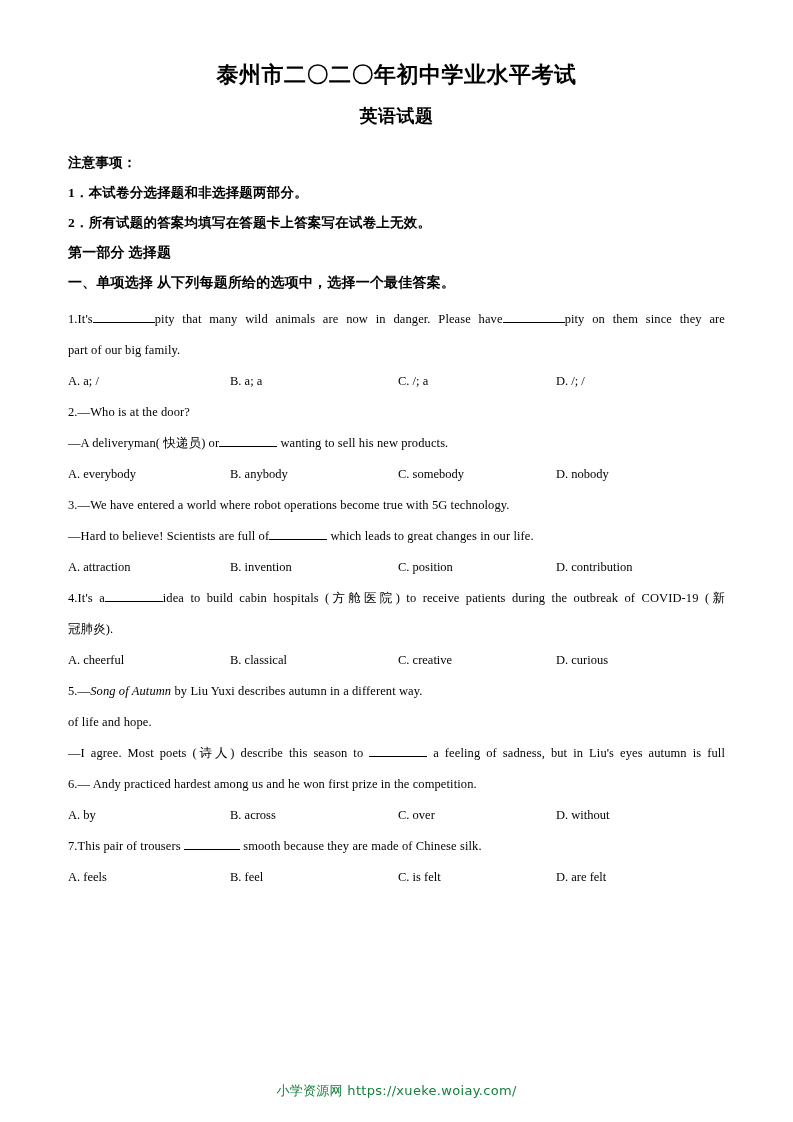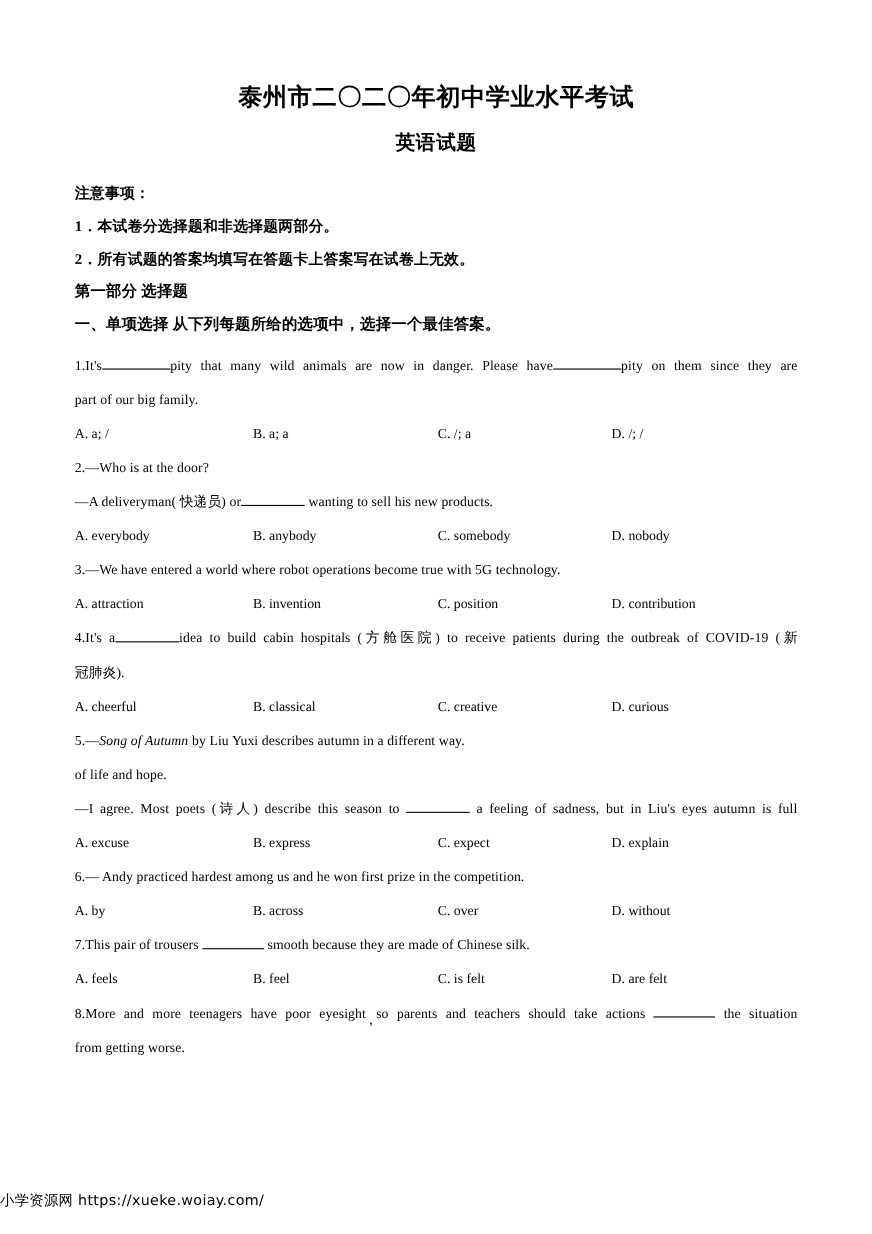--- a/index.html
+++ b/index.html
@@ -13,21 +13,21 @@
     font-family: "Liberation Serif", "DejaVu Serif", serif;
     color: #000000;
     position: relative;
     overflow: hidden;
   }
   .page {
     position: relative;
     width: 793px;
     height: 1122px;
     box-sizing: border-box;
-    padding: 13px 68px;
+    padding: 0 68px;
   }
   
   .doc-title {
     text-align: center;
     font-size: 22px;
     font-weight: bold;
     letter-spacing: 0.5px;
     margin: 0;
     padding-top: 60px;
     line-height: 30px;
@@ -109,21 +109,22 @@
   .opt-a { left: 0px; }
   .opt-b { left: 162px; }
   .opt-c { left: 330px; }
   .opt-d { left: 488px; }
   
   .watermark {
     position: absolute;
     left: 0;
     right: 0;
     bottom: 22px;
-    color: #000000;
+    text-align: center;
+    color: #15803d;
     font-size: 13px;
     font-family: "DejaVu Sans", "Liberation Sans", sans-serif;
     letter-spacing: 0.3px;
     white-space: nowrap;
   }
 </style>
 </head>
 <body>
 
 <div class="page">
@@ -158,20 +159,21 @@
       <div class="options">
         <span class="opt opt-a">A. everybody</span>
         <span class="opt opt-b">B. anybody</span>
         <span class="opt opt-c">C. somebody</span>
         <span class="opt opt-d">D. nobody</span>
       </div>
     </div>
 
     <div class="question">
       <div class="q-line">3.—We have entered a world where robot operations become true with 5G technology.</div>
+      <div class="q-line"><span>—Hard to believe! Scientists are full of</span><span class="blank blank-w2"></span> <span>which leads to great changes in our life.</span></div>
       <div class="options">
         <span class="opt opt-a">A. attraction</span>
         <span class="opt opt-b">B. invention</span>
         <span class="opt opt-c">C. position</span>
         <span class="opt opt-d">D. contribution</span>
       </div>
     </div>
 
     <div class="question">
       <div class="q-line justify-all"><span>4.It's a</span><span class="blank blank-w2"></span><span>idea to build cabin hospitals (方舱医院) to receive patients during the outbreak of COVID-19 (新</span></div>
@@ -181,26 +183,20 @@
         <span class="opt opt-b">B. classical</span>
         <span class="opt opt-c">C. creative</span>
         <span class="opt opt-d">D. curious</span>
       </div>
     </div>
 
     <div class="question">
       <div class="q-line"><span>5.—</span><span class="italic">Song of Autumn</span><span> by Liu Yuxi describes autumn in a different way.</span></div>
       <div class="q-line">of life and hope.</div>
       <div class="q-line justify-all"><span>—I agree. Most poets (诗人) describe this season to</span> <span class="blank blank-w2"></span> <span>a feeling of sadness, but in Liu's eyes autumn is full</span></div>
-      <div class="options">
-        <span class="opt opt-a">A. excuse</span>
-        <span class="opt opt-b">B. express</span>
-        <span class="opt opt-c">C. expect</span>
-        <span class="opt opt-d">D. explain</span>
-      </div>
     </div>
 
     <div class="question">
       <div class="q-line">6.— Andy practiced hardest among us and he won first prize in the competition.</div>
       <div class="options">
         <span class="opt opt-a">A. by</span>
         <span class="opt opt-b">B. across</span>
         <span class="opt opt-c">C. over</span>
         <span class="opt opt-d">D. without</span>
       </div>
@@ -209,21 +205,17 @@
     <div class="question">
       <div class="q-line"><span>7.This pair of trousers</span> <span class="blank blank-w3"></span> <span>smooth because they are made of Chinese silk.</span></div>
       <div class="options">
         <span class="opt opt-a">A. feels</span>
         <span class="opt opt-b">B. feel</span>
         <span class="opt opt-c">C. is felt</span>
         <span class="opt opt-d">D. are felt</span>
       </div>
     </div>
 
-    <div class="question">
-      <div class="q-line justify-all"><span>8.More and more teenagers have poor eyesight</span><span class="lower-comma">,</span><span>so parents and teachers should take actions</span> <span class="blank blank-w3"></span> <span>the situation</span></div>
-      <div class="q-line">from getting worse.</div>
-    </div>
 
   </div>
 
   <div class="watermark">小学资源网 https://xueke.woiay.com/</div>
 </div>
 
 </body></html>

